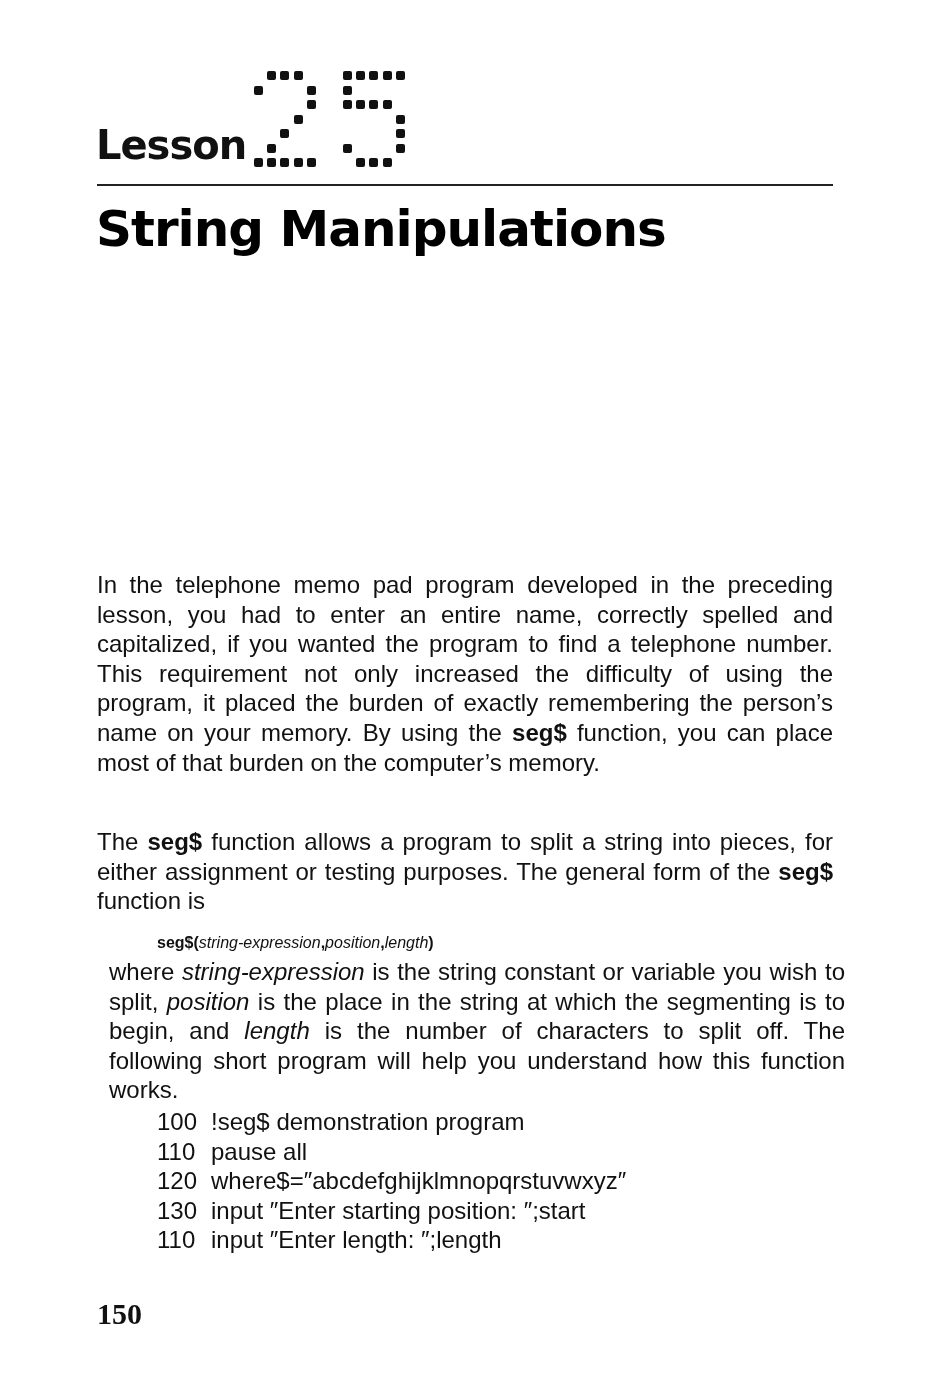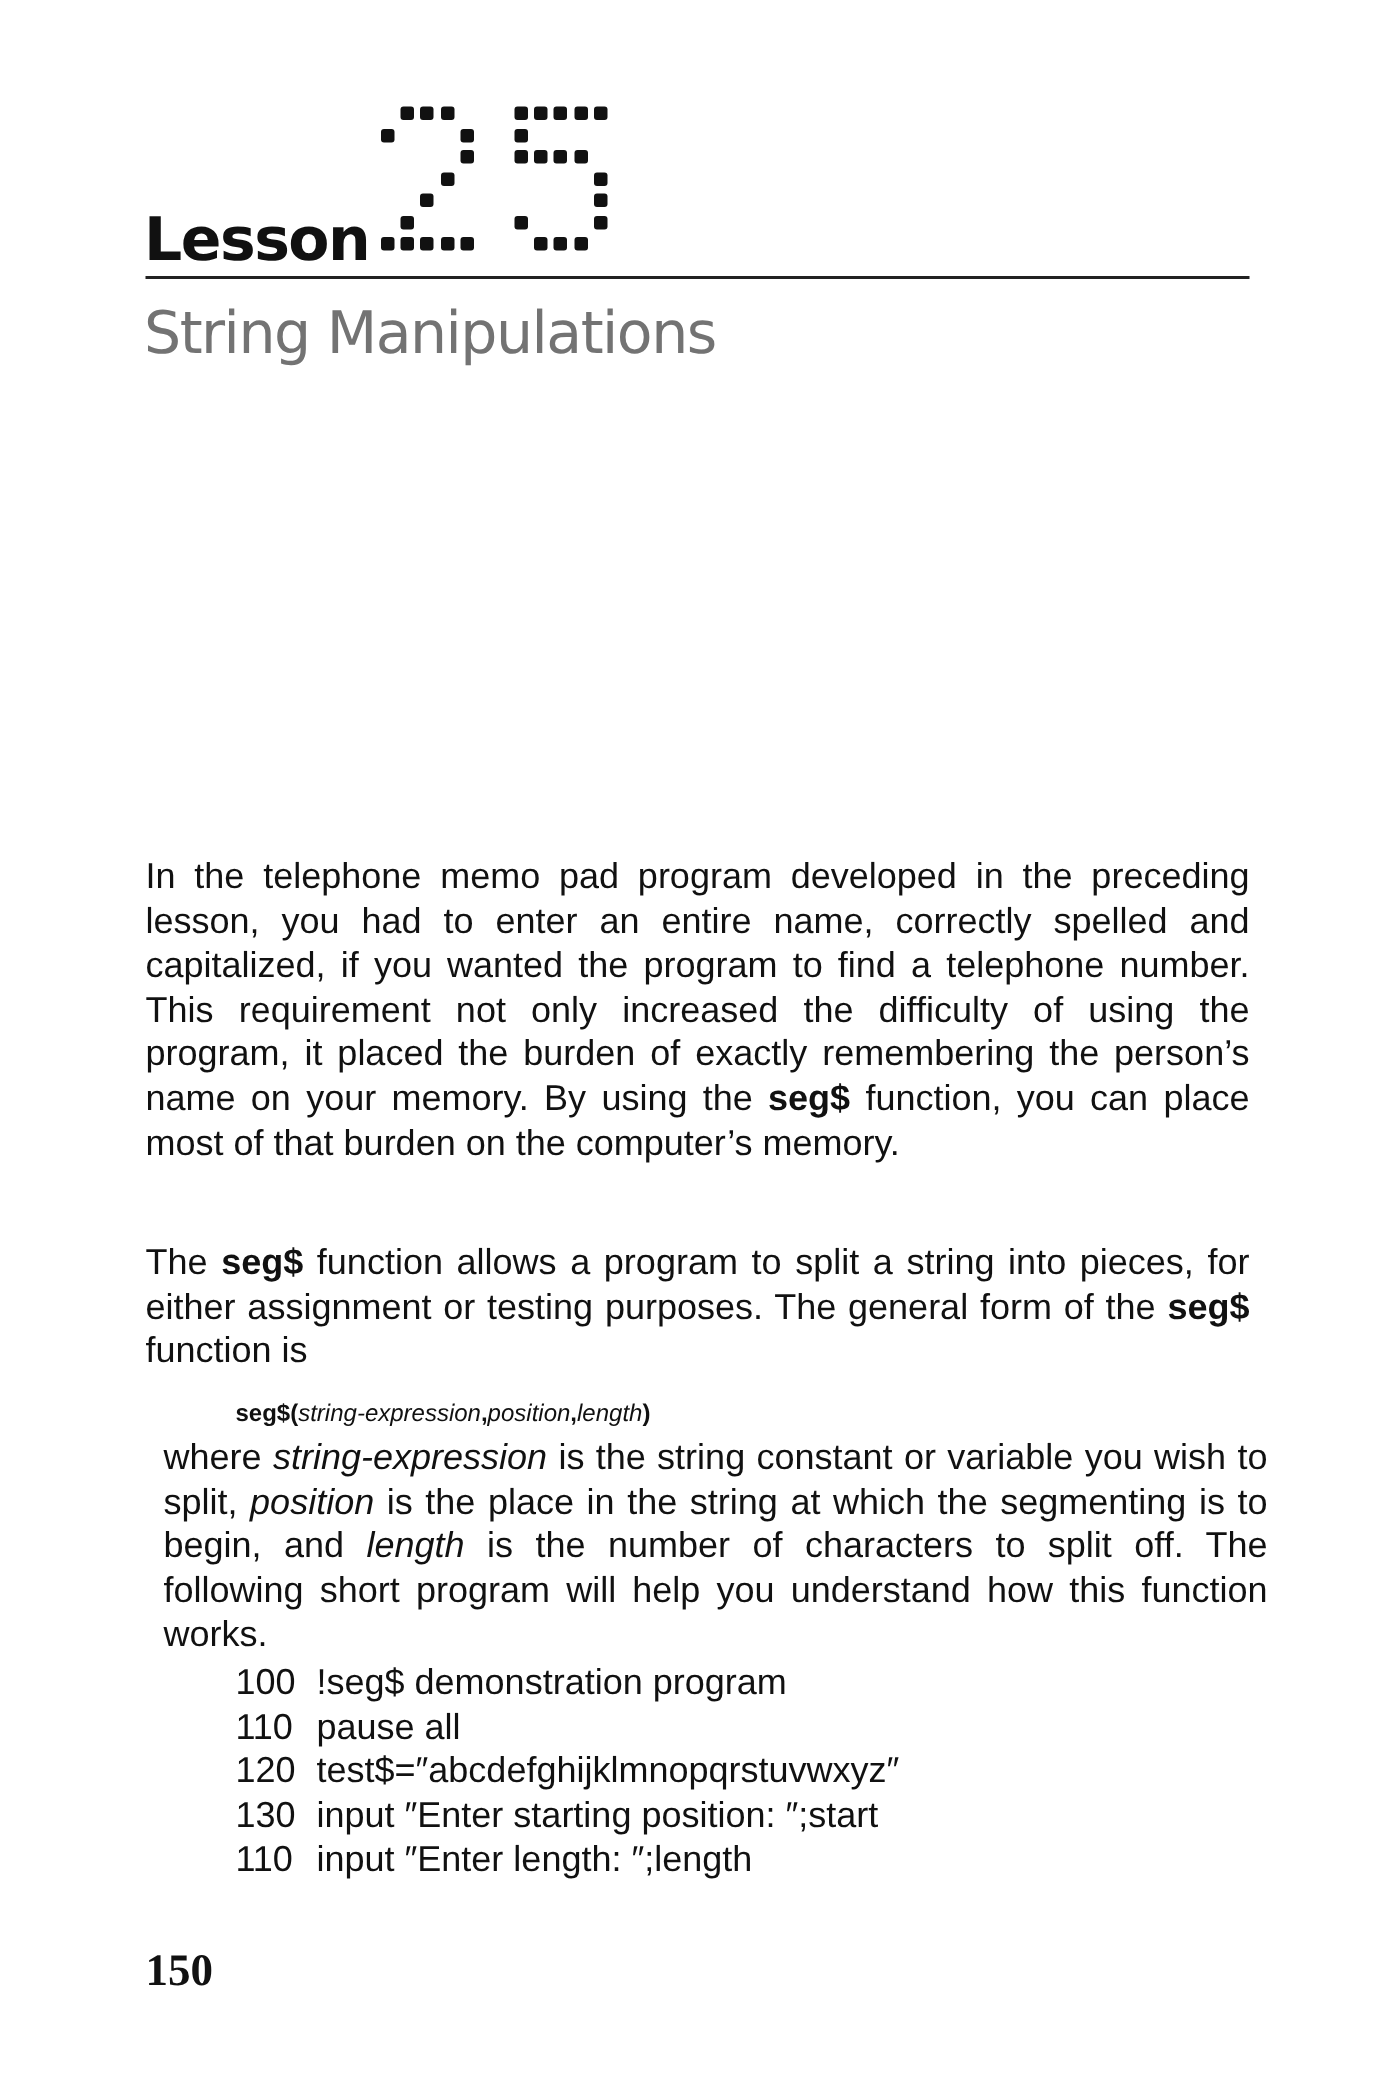--- a/index.html
+++ b/index.html
@@ -1,28 +1,28 @@
 <!DOCTYPE html>
 <html><head>
 <meta charset="utf-8">
 <style>
   html, body { margin:0; padding:0; background:#ffffff; }
   body { width:930px; height:1400px; position:relative; overflow:hidden; color:#111; }
   .lesson-word {
     position:absolute; left:96px; top:122px;
     font-family:"DejaVu Sans", sans-serif; font-weight:bold; font-size:40px;
-    letter-spacing:-1px; color:#111;margin-top:15px;
+    letter-spacing:-1px; color:#111;
   }
   .digits { position:absolute; left:0; top:0; width:930px; height:180px; }
   .dot { position:absolute; width:9px; height:9px; background:#111; border-radius:2px; }
   .rule { position:absolute; left:97px; top:184px; width:736px; height:2px; background:#222; }
   .title {
     position:absolute; left:96px; top:200px;
-    font-family:"DejaVu Sans", sans-serif; font-size:39px; font-weight:normal;
-    letter-spacing:-1px; color:#737373;
+    font-family:"DejaVu Sans", sans-serif; font-size:50px; font-weight:bold;
+    letter-spacing:-1px; color:#000000;
   }
   .body {
     position:absolute; left:97px; width:736px;
     font-family:"Liberation Sans", sans-serif; font-size:24px; line-height:29.6px;
     text-align:justify; color:#111;
   }
   .body b { font-weight:bold; }
   .p1 { top:570px; }
   .p2 { top:827px; }
   .formula { position:absolute; left:157px; top:928px;
@@ -80,18 +80,18 @@
 <h1 class="title" style="margin:0">String Manipulations</h1>
 
 <p class="body p1" style="margin:0"><span>In the telephone memo pad program developed in the preceding lesson, you had to enter an entire name, correctly spelled and capitalized, if you wanted the program to find a telephone number. This requirement not only increased the difficulty of using the program, it placed the burden of exactly remembering the person’s name on your memory. By using the </span><b>seg$</b><span> function, you can place most of that burden on the computer’s memory.</span></p>
 <p class="body p2" style="margin:0"><span>The </span><b>seg$</b><span> function allows a program to split a string into pieces, for either assignment or testing purposes. The general form of the </span><b>seg$</b><span> function is</span></p>
 <div class="formula"><b>seg$(</b><i>string-expression</i><b>,</b><i>position</i><b>,</b><i>length</i><b>)</b></div>
 <p class="body p3" style="margin:12px"><span>where </span><i>string-expression</i><span> is the string constant or variable you wish to split, </span><i>position</i><span> is the place in the string at which the segmenting is to begin, and </span><i>length</i><span> is the number of characters to split off. The following short program will help you understand how this function works.</span></p>
 
 <div class="code" id="code">
 <div class="code-line"><span class="ln">100</span><span>!seg$ demonstration program</span></div>
     <div class="code-line"><span class="ln">110</span><span>pause all</span></div>
-    <div class="code-line"><span class="ln">120</span><span>test$=″abcdefghijklmnopqrstuvwxyz″</span></div>
+    <div class="code-line"><span class="ln">120</span><span>where$=″abcdefghijklmnopqrstuvwxyz″</span></div>
     <div class="code-line"><span class="ln">130</span><span>input ″Enter starting position: ″;start</span></div>
     <div class="code-line"><span class="ln">110</span><span>input ″Enter length: ″;length</span></div>
   </div>
 
 <div class="page-num">150</div>
 
 </body></html>

